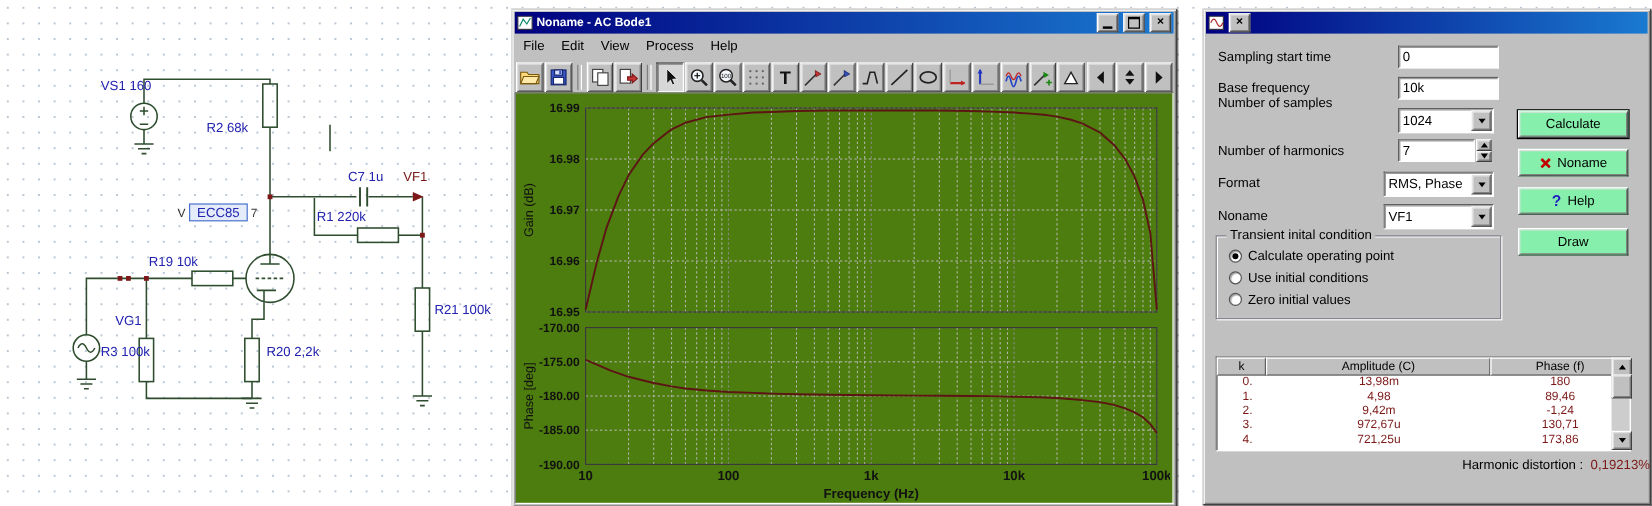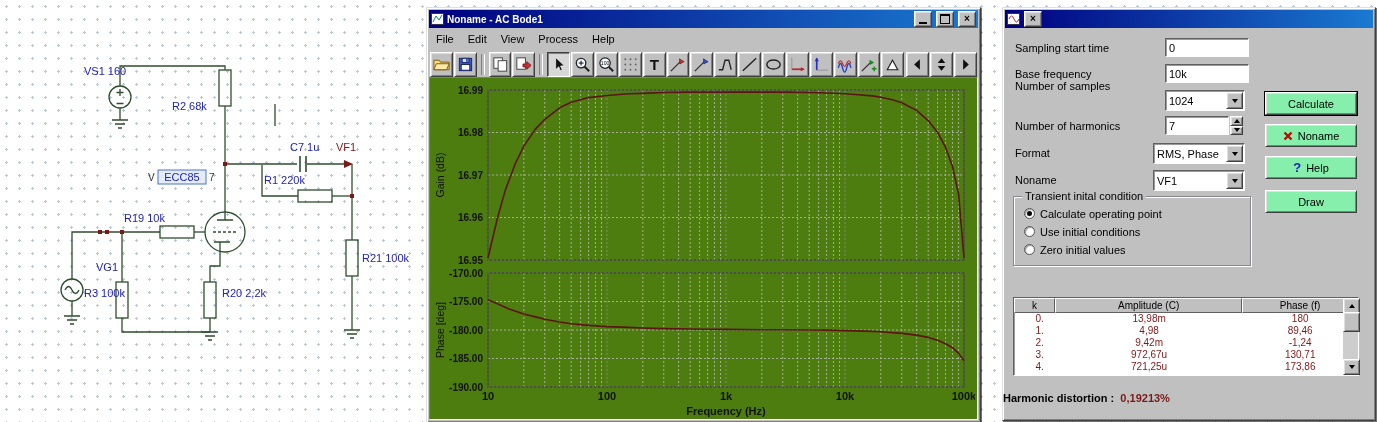--- a/index.html
+++ b/index.html
@@ -62,21 +62,21 @@
   .c-head{display:flex;}
   .c-h{height:15px;background:#c0c0c0;border:1px solid;border-color:#fff #606060 #606060 #fff;
     font-size:10px;display:flex;align-items:center;justify-content:center;box-sizing:border-box;}
   .c-row{display:flex;height:12px;}
   .c-cell{font-size:10px;color:#7c1818;line-height:12px;text-align:center;box-sizing:border-box;}
   .w0{width:44px}.w1{width:200px}.w2{width:124px}
   .c-cell.w0{text-align:right;padding-right:12px;}
   .vsb{position:absolute;top:0px;right:0px;bottom:0px;width:15px;background:#cdcdcd;}
   .sb-btn{position:absolute;left:0;width:15px;height:14px;display:flex;align-items:center;justify-content:center;}
   .sb-thumb{position:absolute;left:0;top:14px;width:15px;height:18px;}
-  .dist{position:absolute;top:384px;left:0;width:100%;text-align:left;color:#000;font-weight:bold;}
+  .dist{position:absolute;top:374px;left:0;width:100%;text-align:right;color:#000;}
   .dist .val{color:#7c1818;}
   svg text{font-family:"Liberation Sans",sans-serif;}
 </style>
 </head>
 <body>
 
 <svg id="schematic" width="425" height="422" viewBox="0 0 425 422" style="position:absolute;left:0;top:0;">
   <g stroke="#2e4d2e" stroke-width="1.3" fill="none">
     <path d="M120 86 V66 H225 V70"></path>
     <path d="M225 106 V212"></path>

